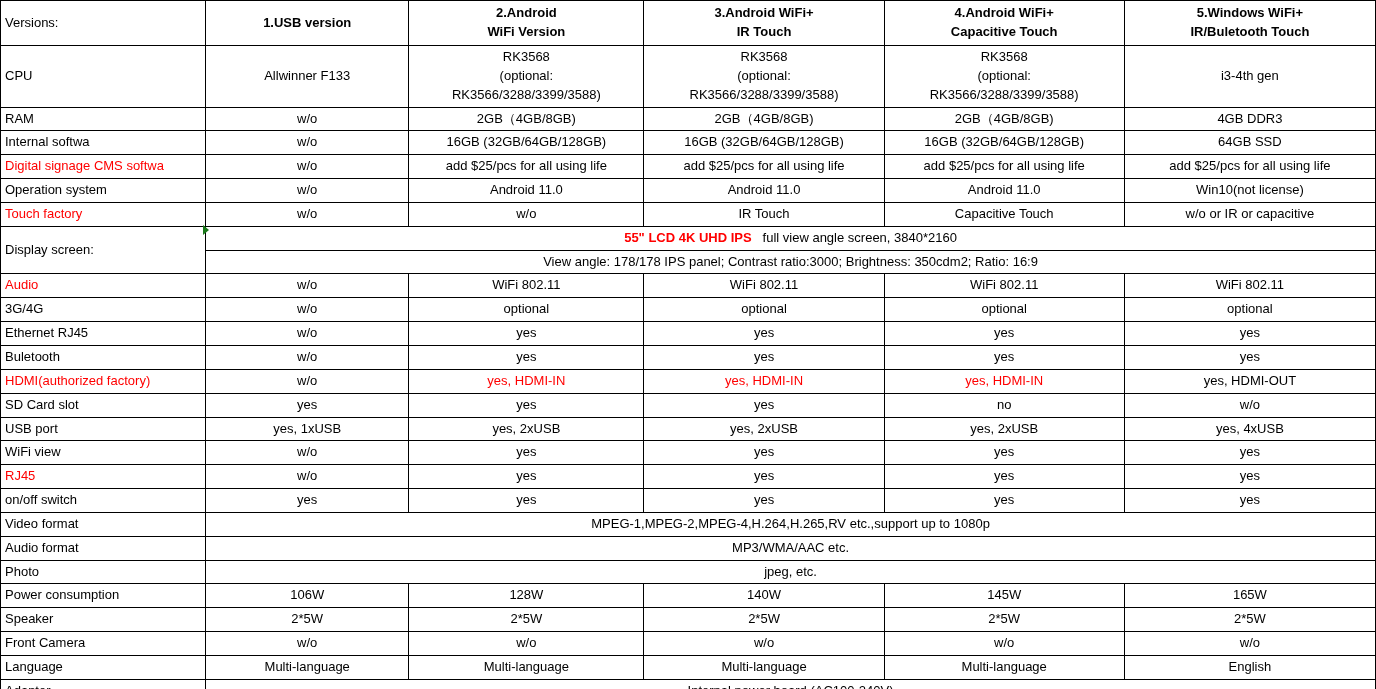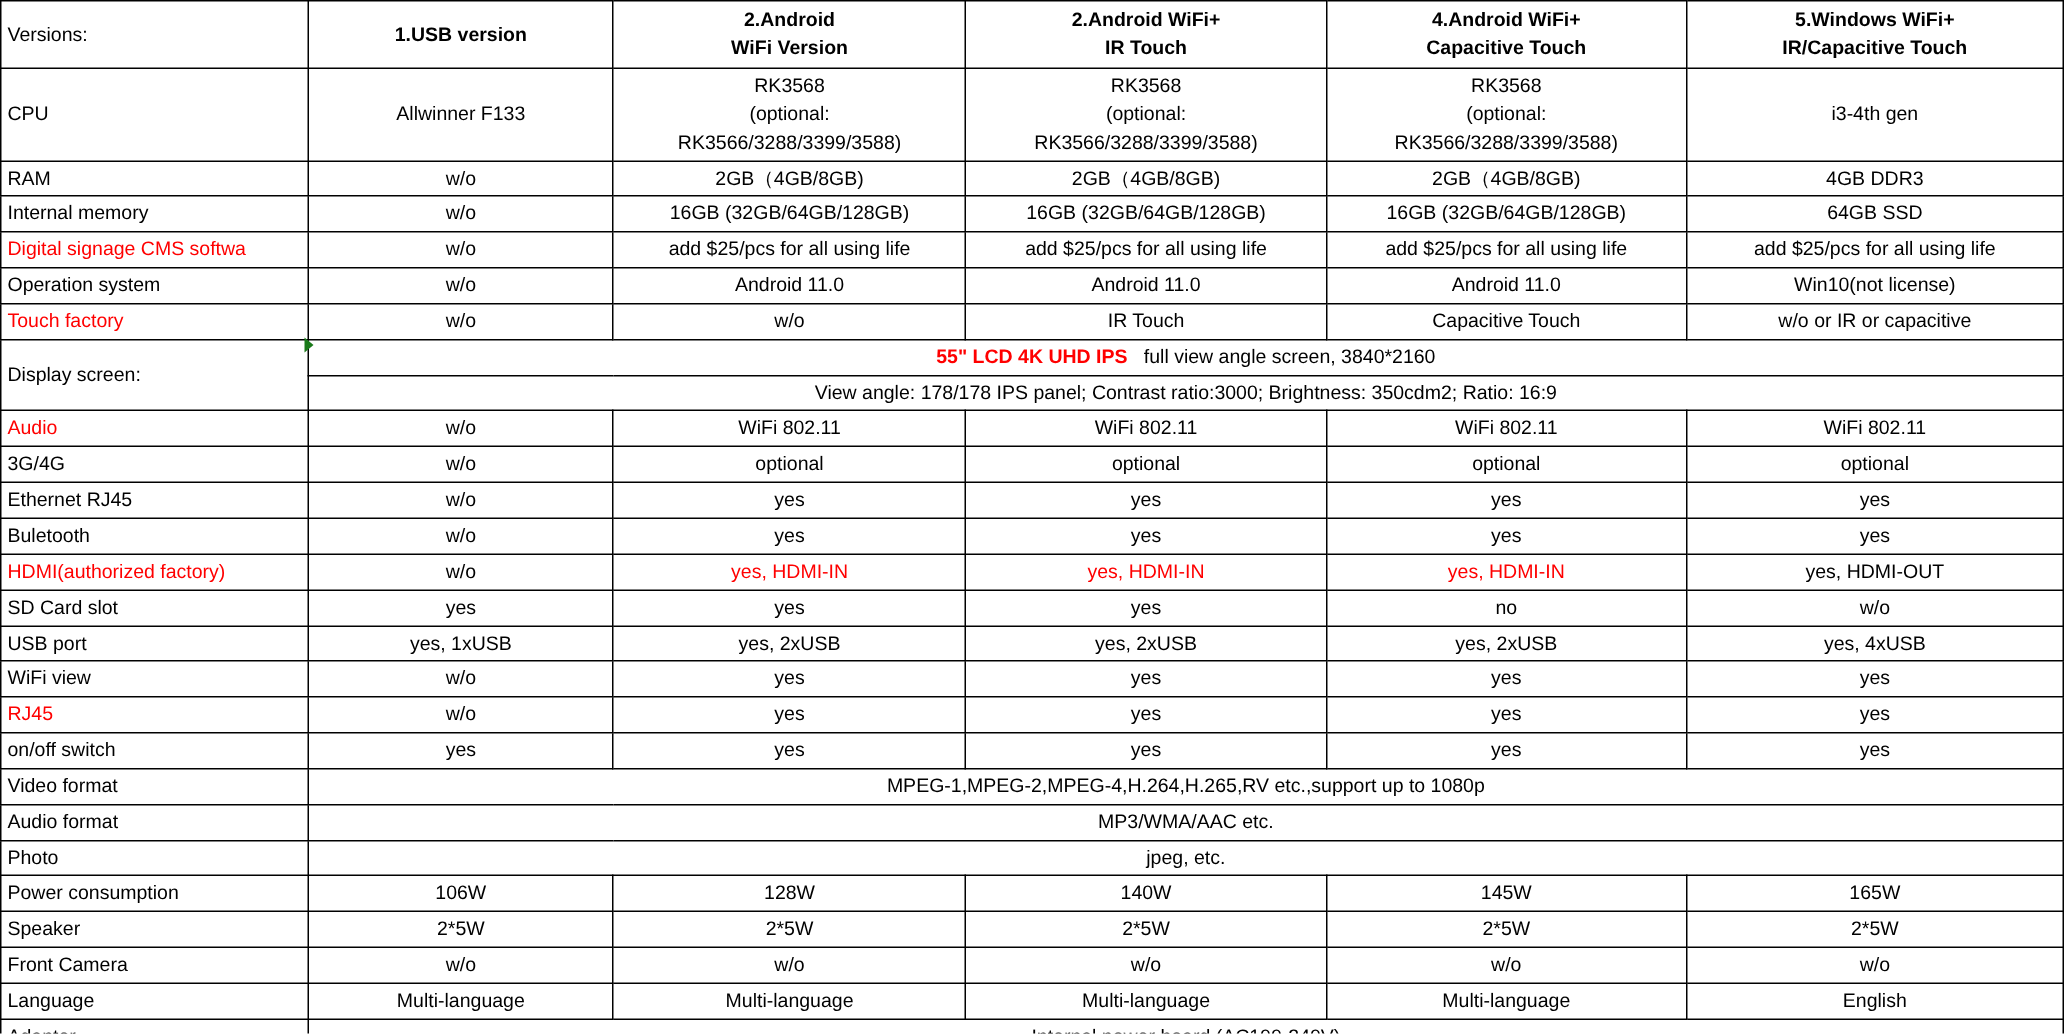--- a/index.html
+++ b/index.html
@@ -82,30 +82,30 @@
   <tbody>
 
     <tr class="hdrrow">
       <td class="label">Versions:</td>
       <td class="hdr">1.USB version</td>
       <td class="hdr multiline">
         <div>2.Android</div>
         <div>WiFi Version</div>
       </td>
       <td class="hdr multiline">
-        <div>2.Android WiFi+</div>
+        <div>3.Android WiFi+</div>
         <div>IR Touch</div>
       </td>
       <td class="hdr multiline">
         <div>4.Android WiFi+</div>
         <div>Capacitive Touch</div>
       </td>
       <td class="hdr multiline">
         <div>5.Windows WiFi+</div>
-        <div>IR/Capacitive Touch</div>
+        <div>IR/Buletooth Touch</div>
       </td>
     </tr>
 
     <tr>
       <td class="label">CPU</td>
       <td class="val">Allwinner F133</td>
       <td class="val multiline cpu-cell">
         <div>RK3568</div>
         <div>(optional:</div>
         <div>RK3566/3288/3399/3588)</div>
@@ -126,21 +126,21 @@
     <tr>
       <td class="label">RAM</td>
       <td class="val">w/o</td>
       <td class="val">2GB（4GB/8GB)</td>
       <td class="val">2GB（4GB/8GB)</td>
       <td class="val">2GB（4GB/8GB)</td>
       <td class="val">4GB DDR3</td>
     </tr>
 
     <tr>
-      <td class="label">Internal memory</td>
+      <td class="label">Internal softwa</td>
       <td class="val">w/o</td>
       <td class="val">16GB (32GB/64GB/128GB)</td>
       <td class="val">16GB (32GB/64GB/128GB)</td>
       <td class="val">16GB (32GB/64GB/128GB)</td>
       <td class="val">64GB SSD</td>
     </tr>
 
     <tr>
       <td class="label red">Digital signage CMS softwa</td>
       <td class="val">w/o</td>

